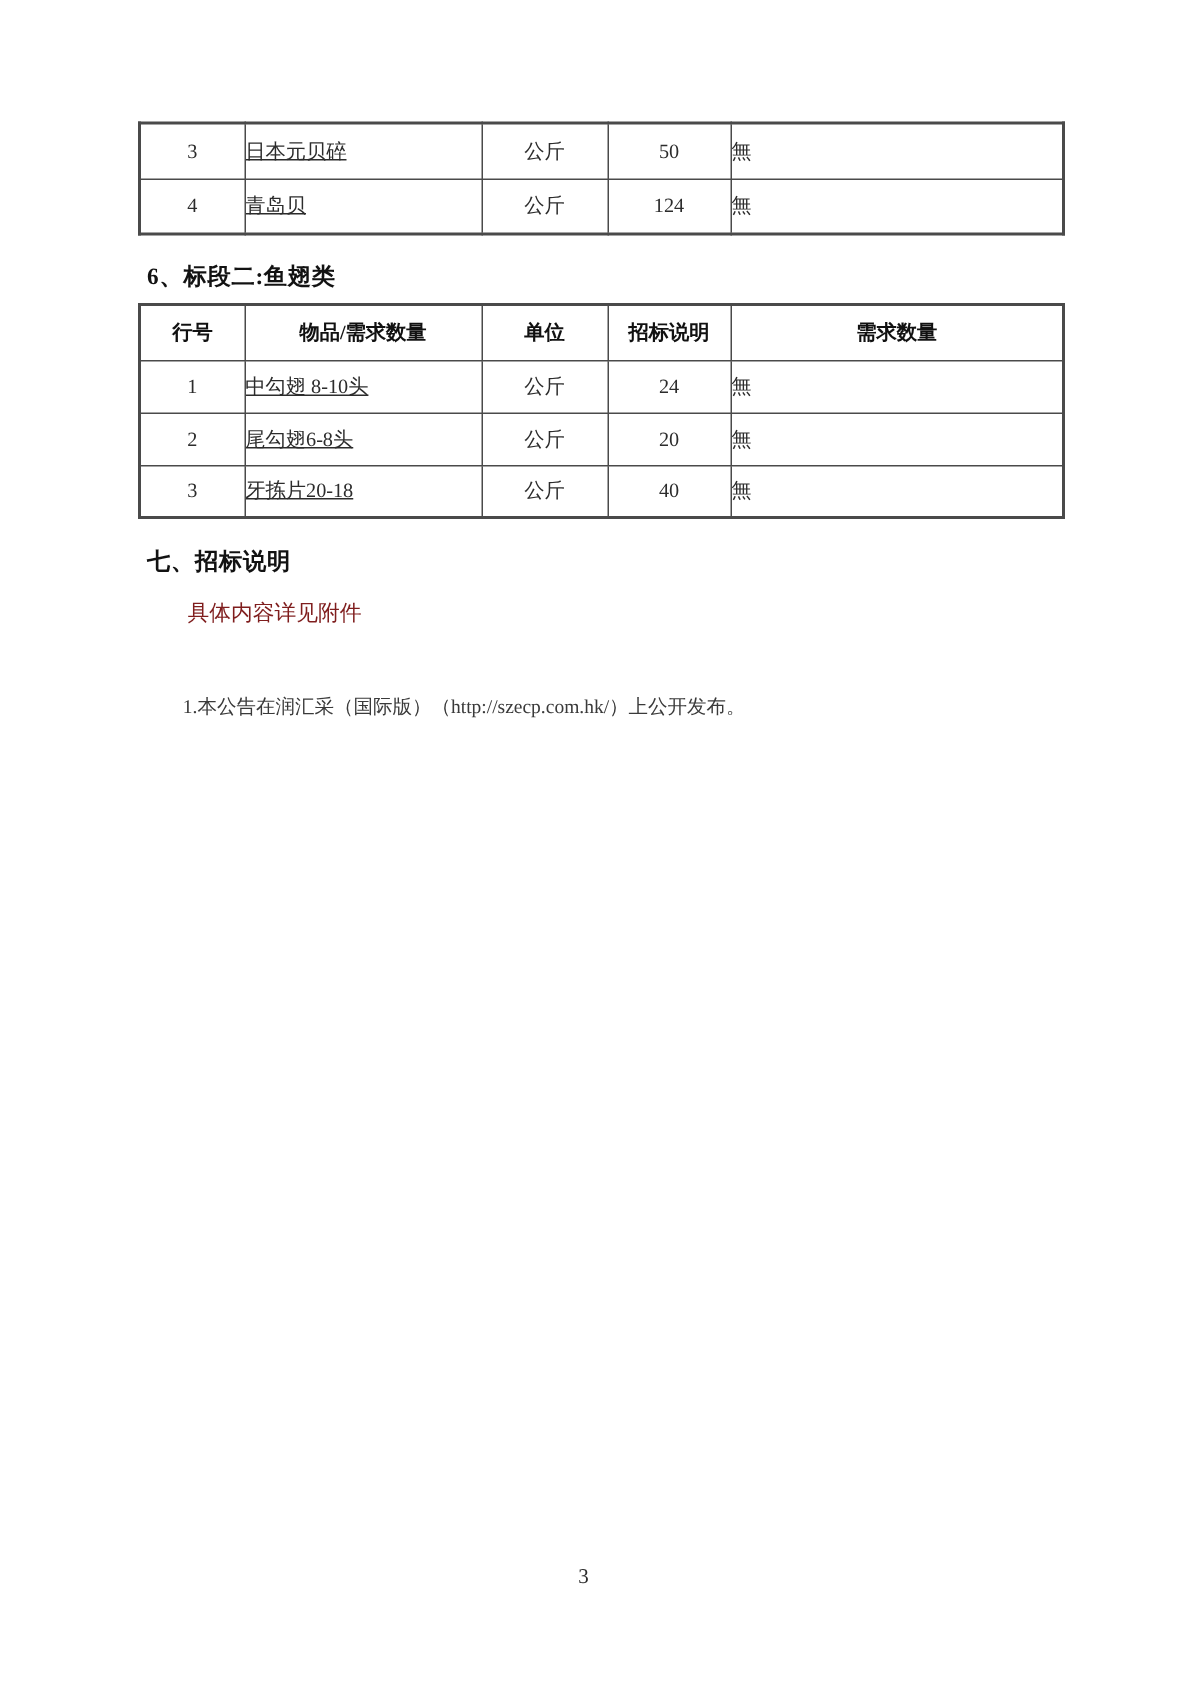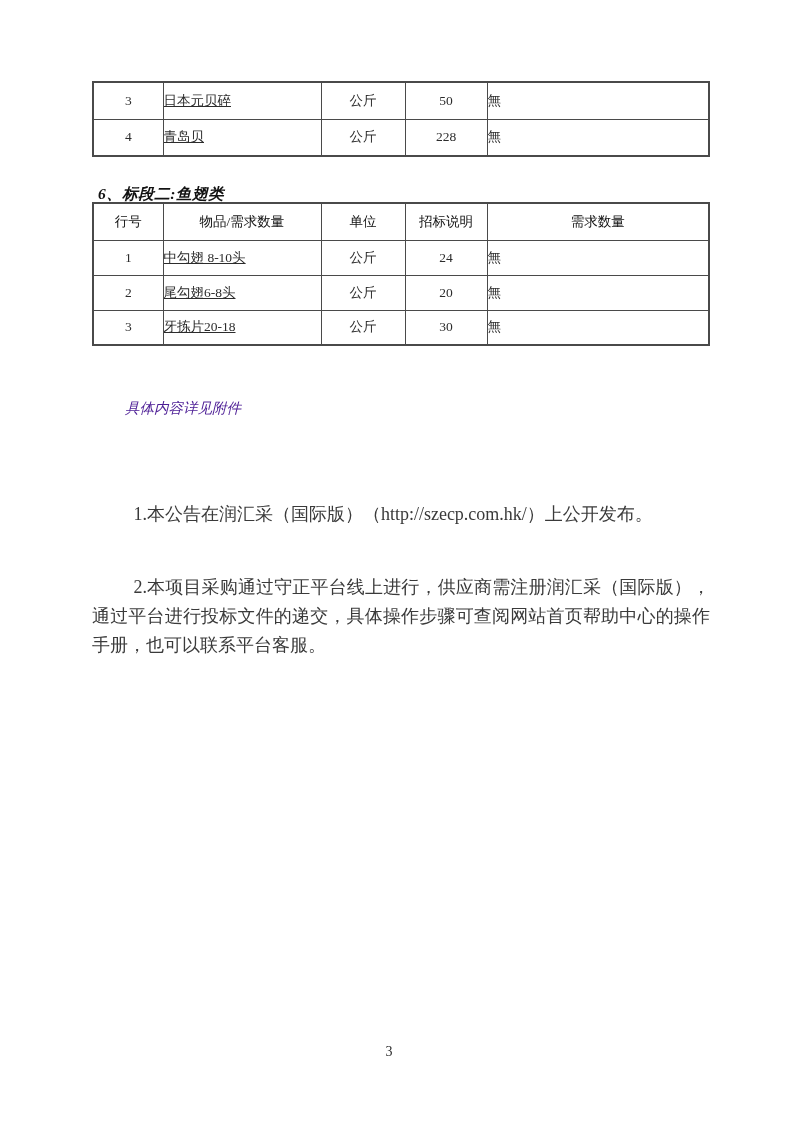--- a/index.html
+++ b/index.html
@@ -24,21 +24,21 @@
   table.doc-table td, table.doc-table th {
     border: 1px solid #4a4a4a;
     font-size: 13.5px;
     color: #2c2c2c;
     font-weight: normal;
     padding: 0;
     overflow: hidden;
     white-space: nowrap;
   }
   table.doc-table th {
-    font-weight: normal;
+    font-weight: bold;
     color: #111111;
     text-align: center;
     margin-top: 45px;
   }
   .col-no   { width: 70px; }
   .col-name { width: 158px; }
   .col-unit { width: 84px; }
   .col-qty  { width: 82px; }
   .col-note { width: 222px; }
   tr.r37 { height: 37px; }
@@ -48,31 +48,29 @@
   td.c-note { text-align: left; padding-left: 13px; }
 
   .heading {
     font-size: 15.5px;
     font-weight: bold;
     color: #121212;
     letter-spacing: 0.5px;
   }
   .body-line {
     font-size: 14.5px;
-    color: #4c1d95;
+    color: #7f1d1d;
     padding-left: 33px;
-    font-style: italic;
   }
   .para-block p {
-    font-size: 18px;
+    font-size: 13px;
     line-height: 29px;
     color: #3a3a3a;
     text-align: justify;
     text-indent: 2.3em;
-    margin-top: 44px;
   }
   .page-number {
     position: absolute;
     left: 0;
     right: 22px;
     top: 1044px;
     text-align: center;
     font-size: 14px;
     color: #2c2c2c;
   }
@@ -96,28 +94,28 @@
           <td class="c-center">3</td>
           <td class="c-name">日本元贝碎</td>
           <td class="c-center">公斤</td>
           <td class="c-center">50</td>
           <td class="c-note">無</td>
         </tr>
         <tr class="r37">
           <td class="c-center">4</td>
           <td class="c-name">青岛贝</td>
           <td class="c-center">公斤</td>
-          <td class="c-center">228</td>
+          <td class="c-center">124</td>
           <td class="c-note">無</td>
         </tr>
       </tbody>
     </table>
   </div>
 
-  <div class="abs heading" style="top:184px; padding-left:6px;font-style:italic;">6、标段二:鱼翅类</div>
+  <div class="abs heading" style="top:174px; padding-left:6px;">6、标段二:鱼翅类</div>
 
   <div class="abs" style="top:202px;">
     <table class="doc-table">
       <colgroup>
         <col class="col-no">
           <col class="col-name">
           <col class="col-unit">
           <col class="col-qty">
           <col class="col-note">
       </colgroup>
@@ -142,29 +140,29 @@
           <td class="c-center">2</td>
           <td class="c-name">尾勾翅6-8头</td>
           <td class="c-center">公斤</td>
           <td class="c-center">20</td>
           <td class="c-note">無</td>
         </tr>
         <tr class="r35">
           <td class="c-center">3</td>
           <td class="c-name">牙拣片20-18</td>
           <td class="c-center">公斤</td>
-          <td class="c-center">30</td>
+          <td class="c-center">40</td>
           <td class="c-note">無</td>
         </tr>
       </tbody>
     </table>
   </div>
 
+  <div class="abs heading" style="top:364px; padding-left:6px;">七、招标说明</div>
   <div class="abs body-line" style="top:399px;">具体内容详见附件</div>
 
   <div class="abs para-block" style="top:456px;">
     <p>1.本公告在润汇采（国际版）（http://szecp.com.hk/）上公开发布。</p>
-    <p>2.本项目采购通过守正平台线上进行，供应商需注册润汇采（国际版），通过平台进行投标文件的递交，具体操作步骤可查阅网站首页帮助中心的操作手册，也可以联系平台客服。</p>
   </div>
 
   <div class="page-number">3</div>
 
 </div>
 
 </body></html>

